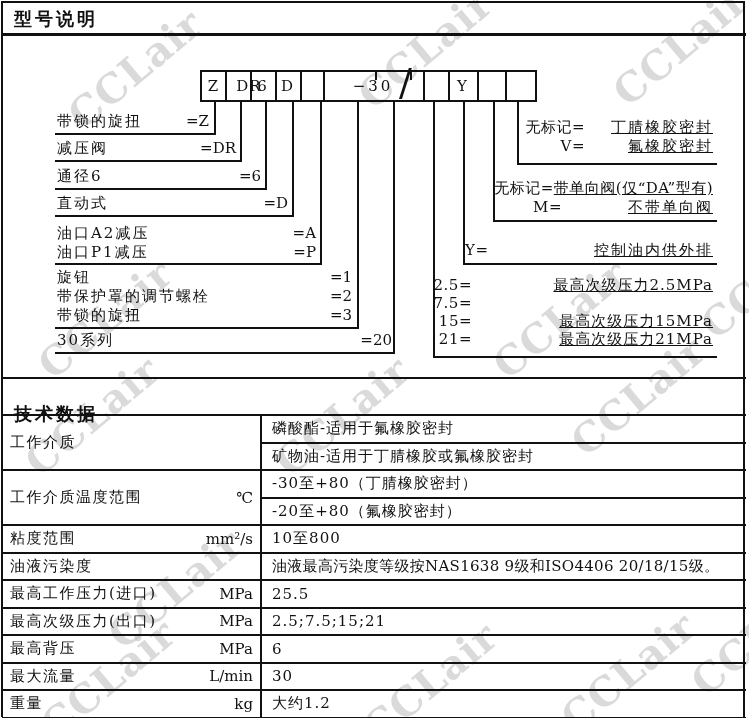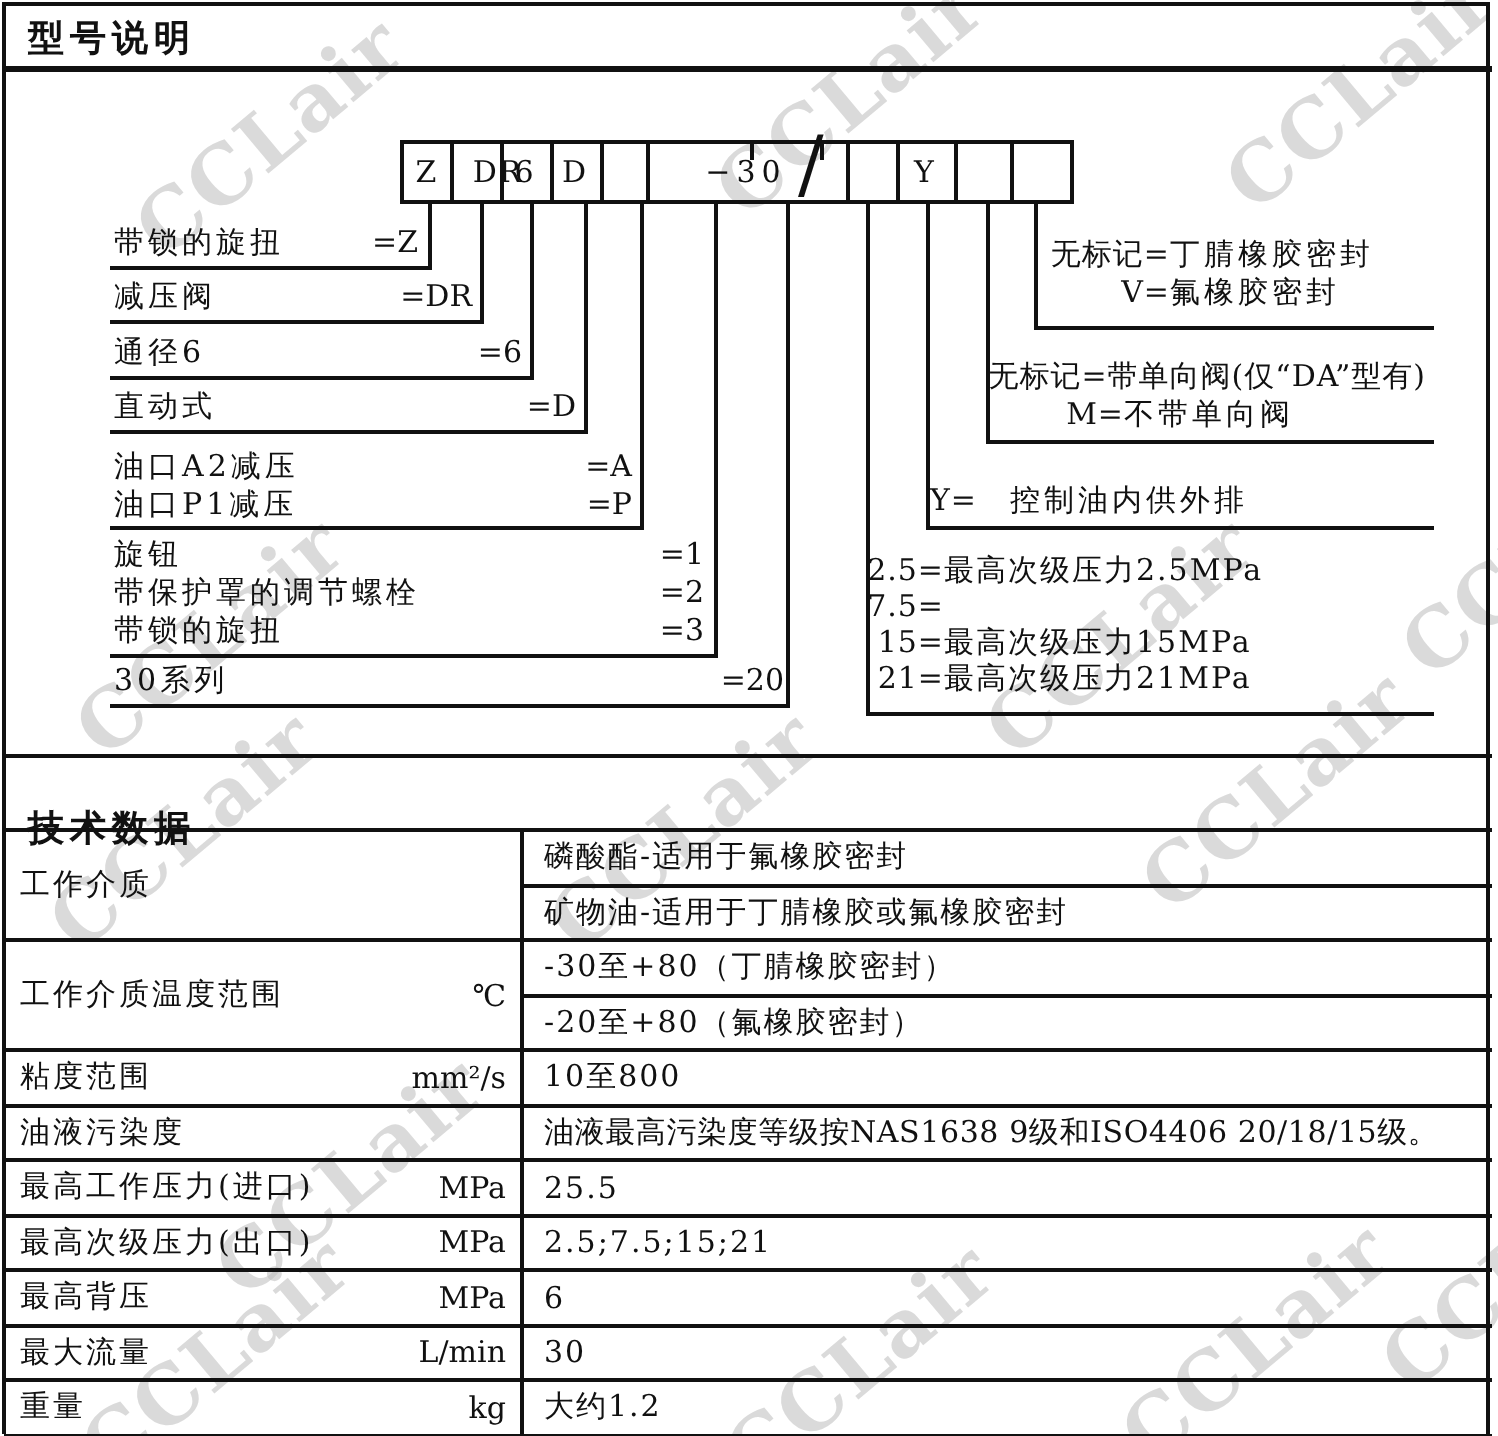--- a/index.html
+++ b/index.html
@@ -34,21 +34,21 @@
     font-weight:normal;z-index:2;
   }
   .dlabel{
     position:absolute;font-size:15px;line-height:19px;letter-spacing:2px;white-space:nowrap;
   }
   .dcode{
     position:absolute;font-size:15px;line-height:19px;text-align:right;white-space:nowrap;
   }
   .rrow{position:absolute;display:flex;font-size:15px;line-height:19px;white-space:nowrap;}
   .rcode{text-align:right;letter-spacing:0.5px;}
-  .rdesc{flex:1;letter-spacing:2px;padding-right:4px;}
+  .rdesc{flex:1;text-align:right;letter-spacing:2px;padding-right:4px;text-decoration:underline;}
   .techtable{
     position:absolute;left:2px;top:414px;width:744px;height:303px;
     display:grid;grid-template-columns:260px 1fr;grid-auto-rows:27.5px;
     border-top:2px solid #111;box-sizing:border-box;font-size:15px;
   }
   .lcell{
     border-right:2px solid #111;border-bottom:2px solid #111;box-sizing:border-box;
     display:flex;justify-content:space-between;align-items:center;
     padding:0 7px 0 8px;letter-spacing:1.5px;white-space:nowrap;
   }

